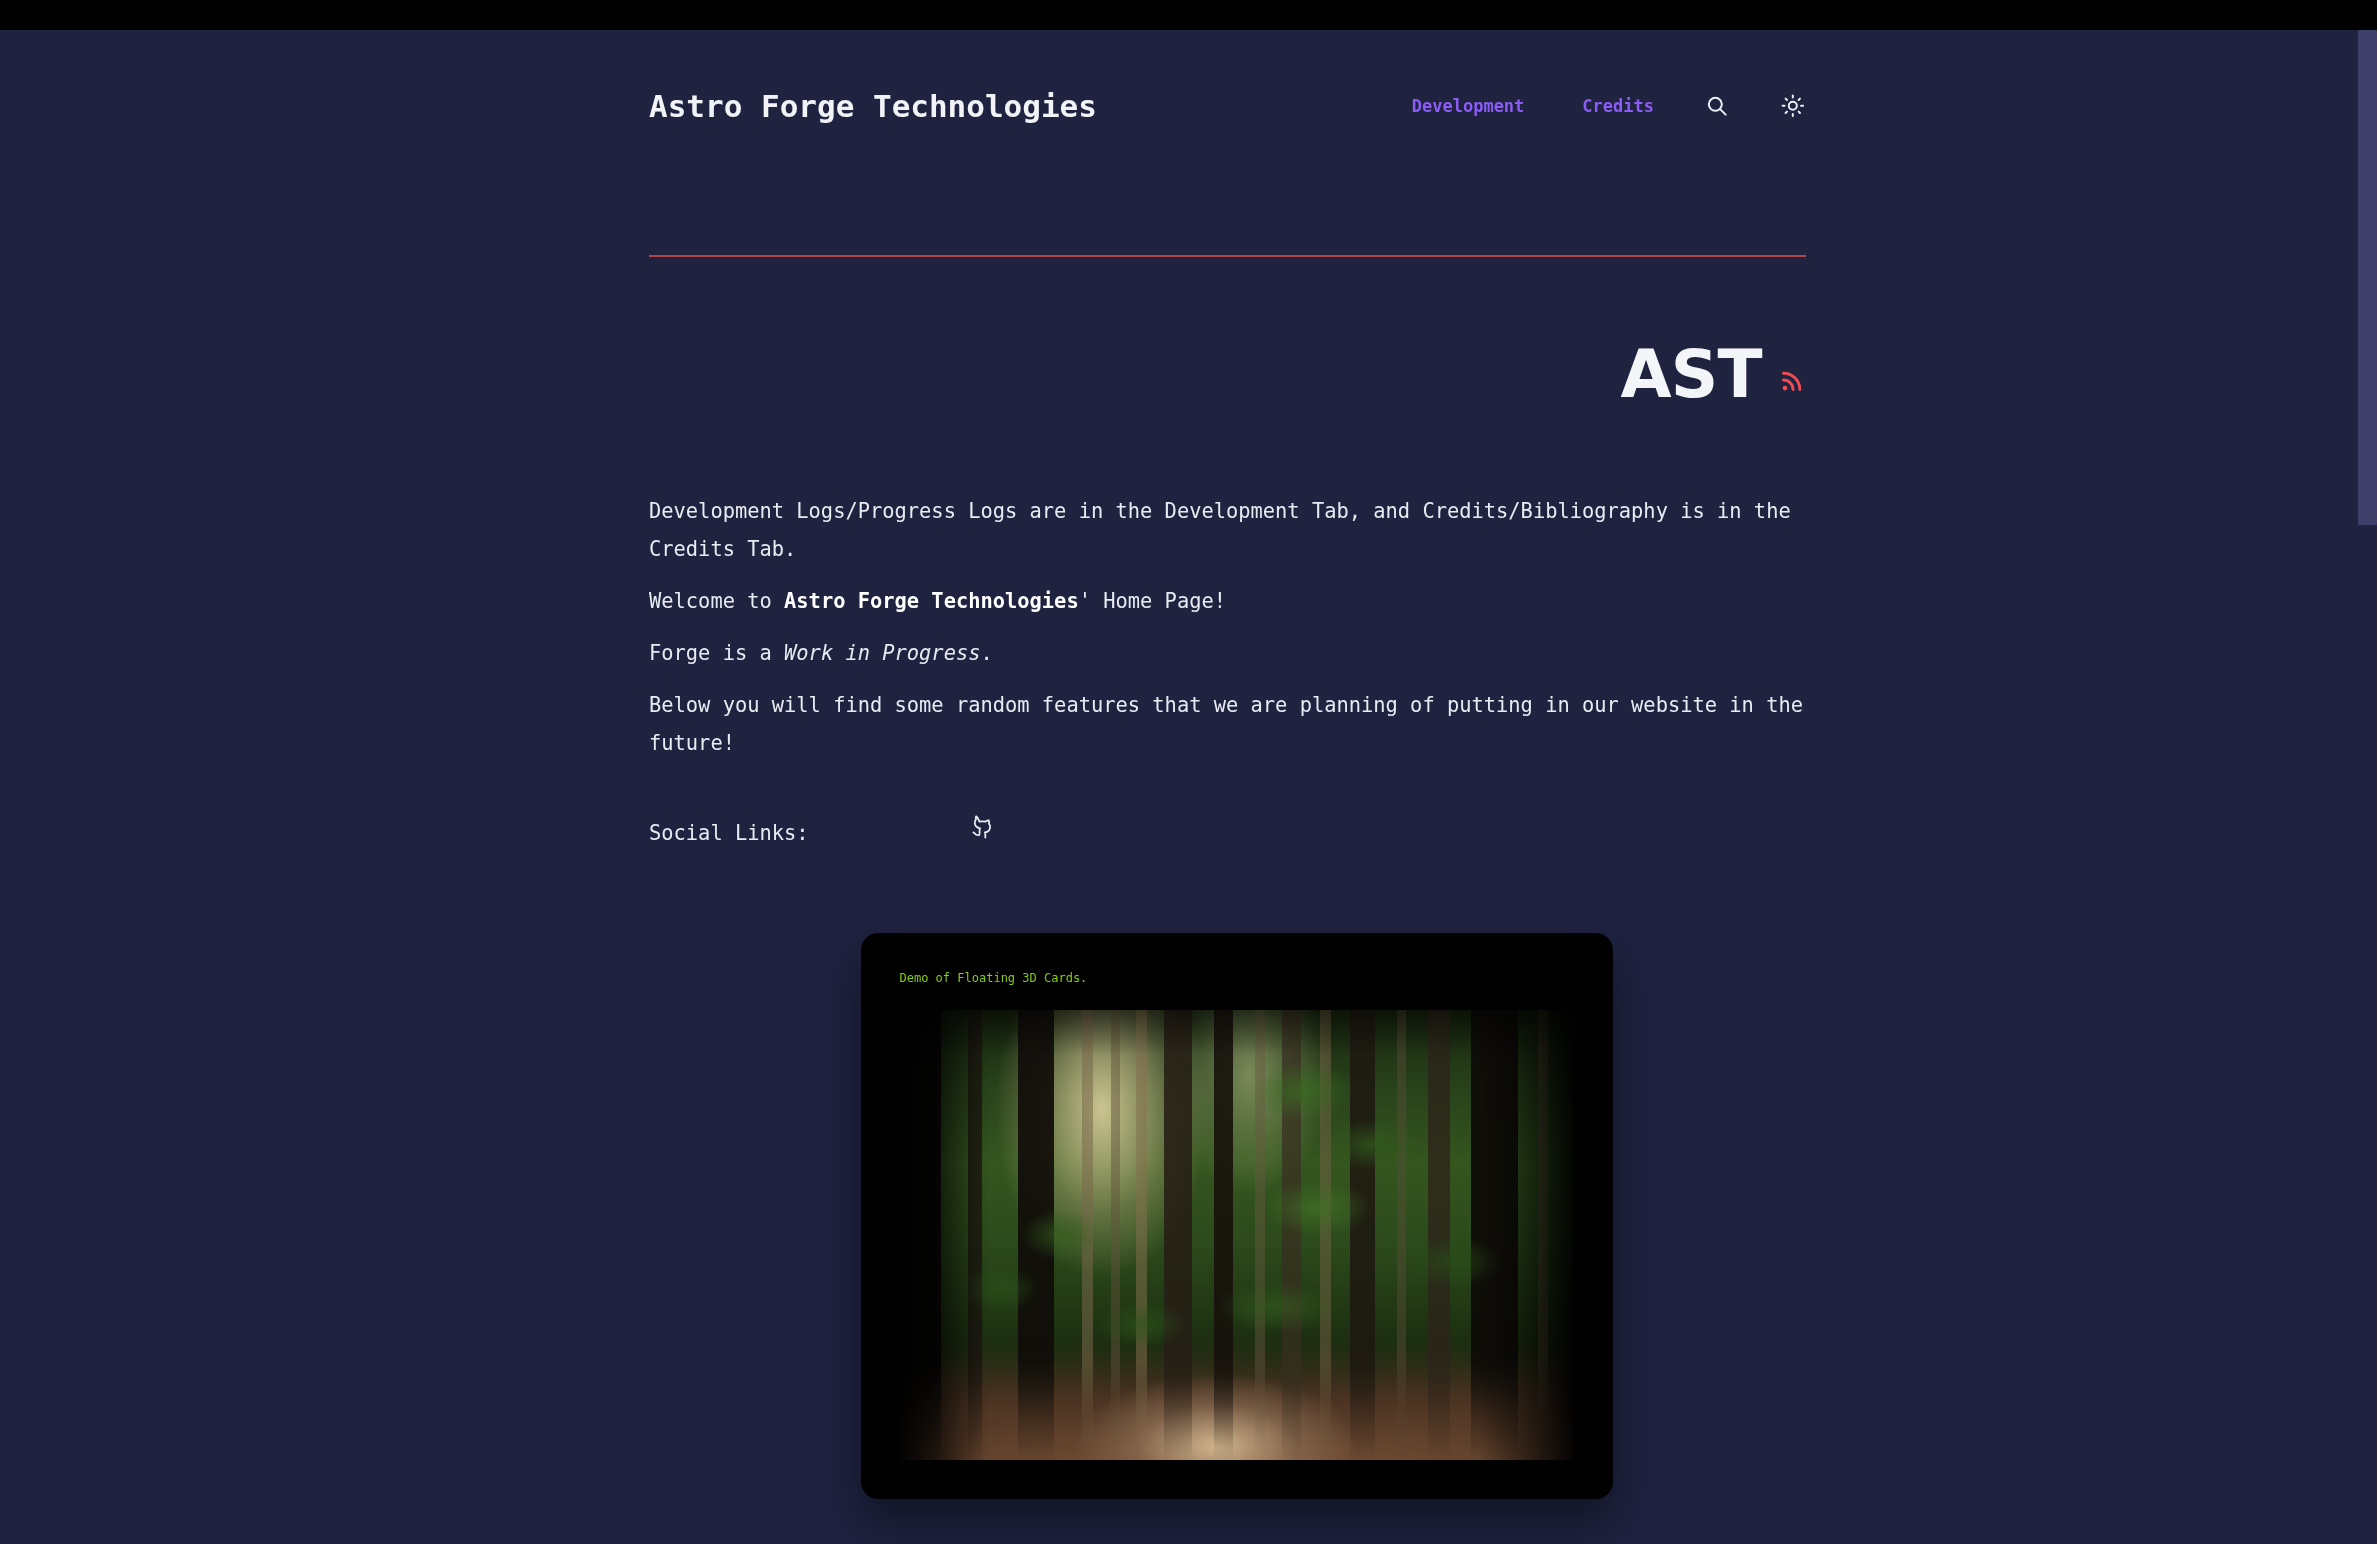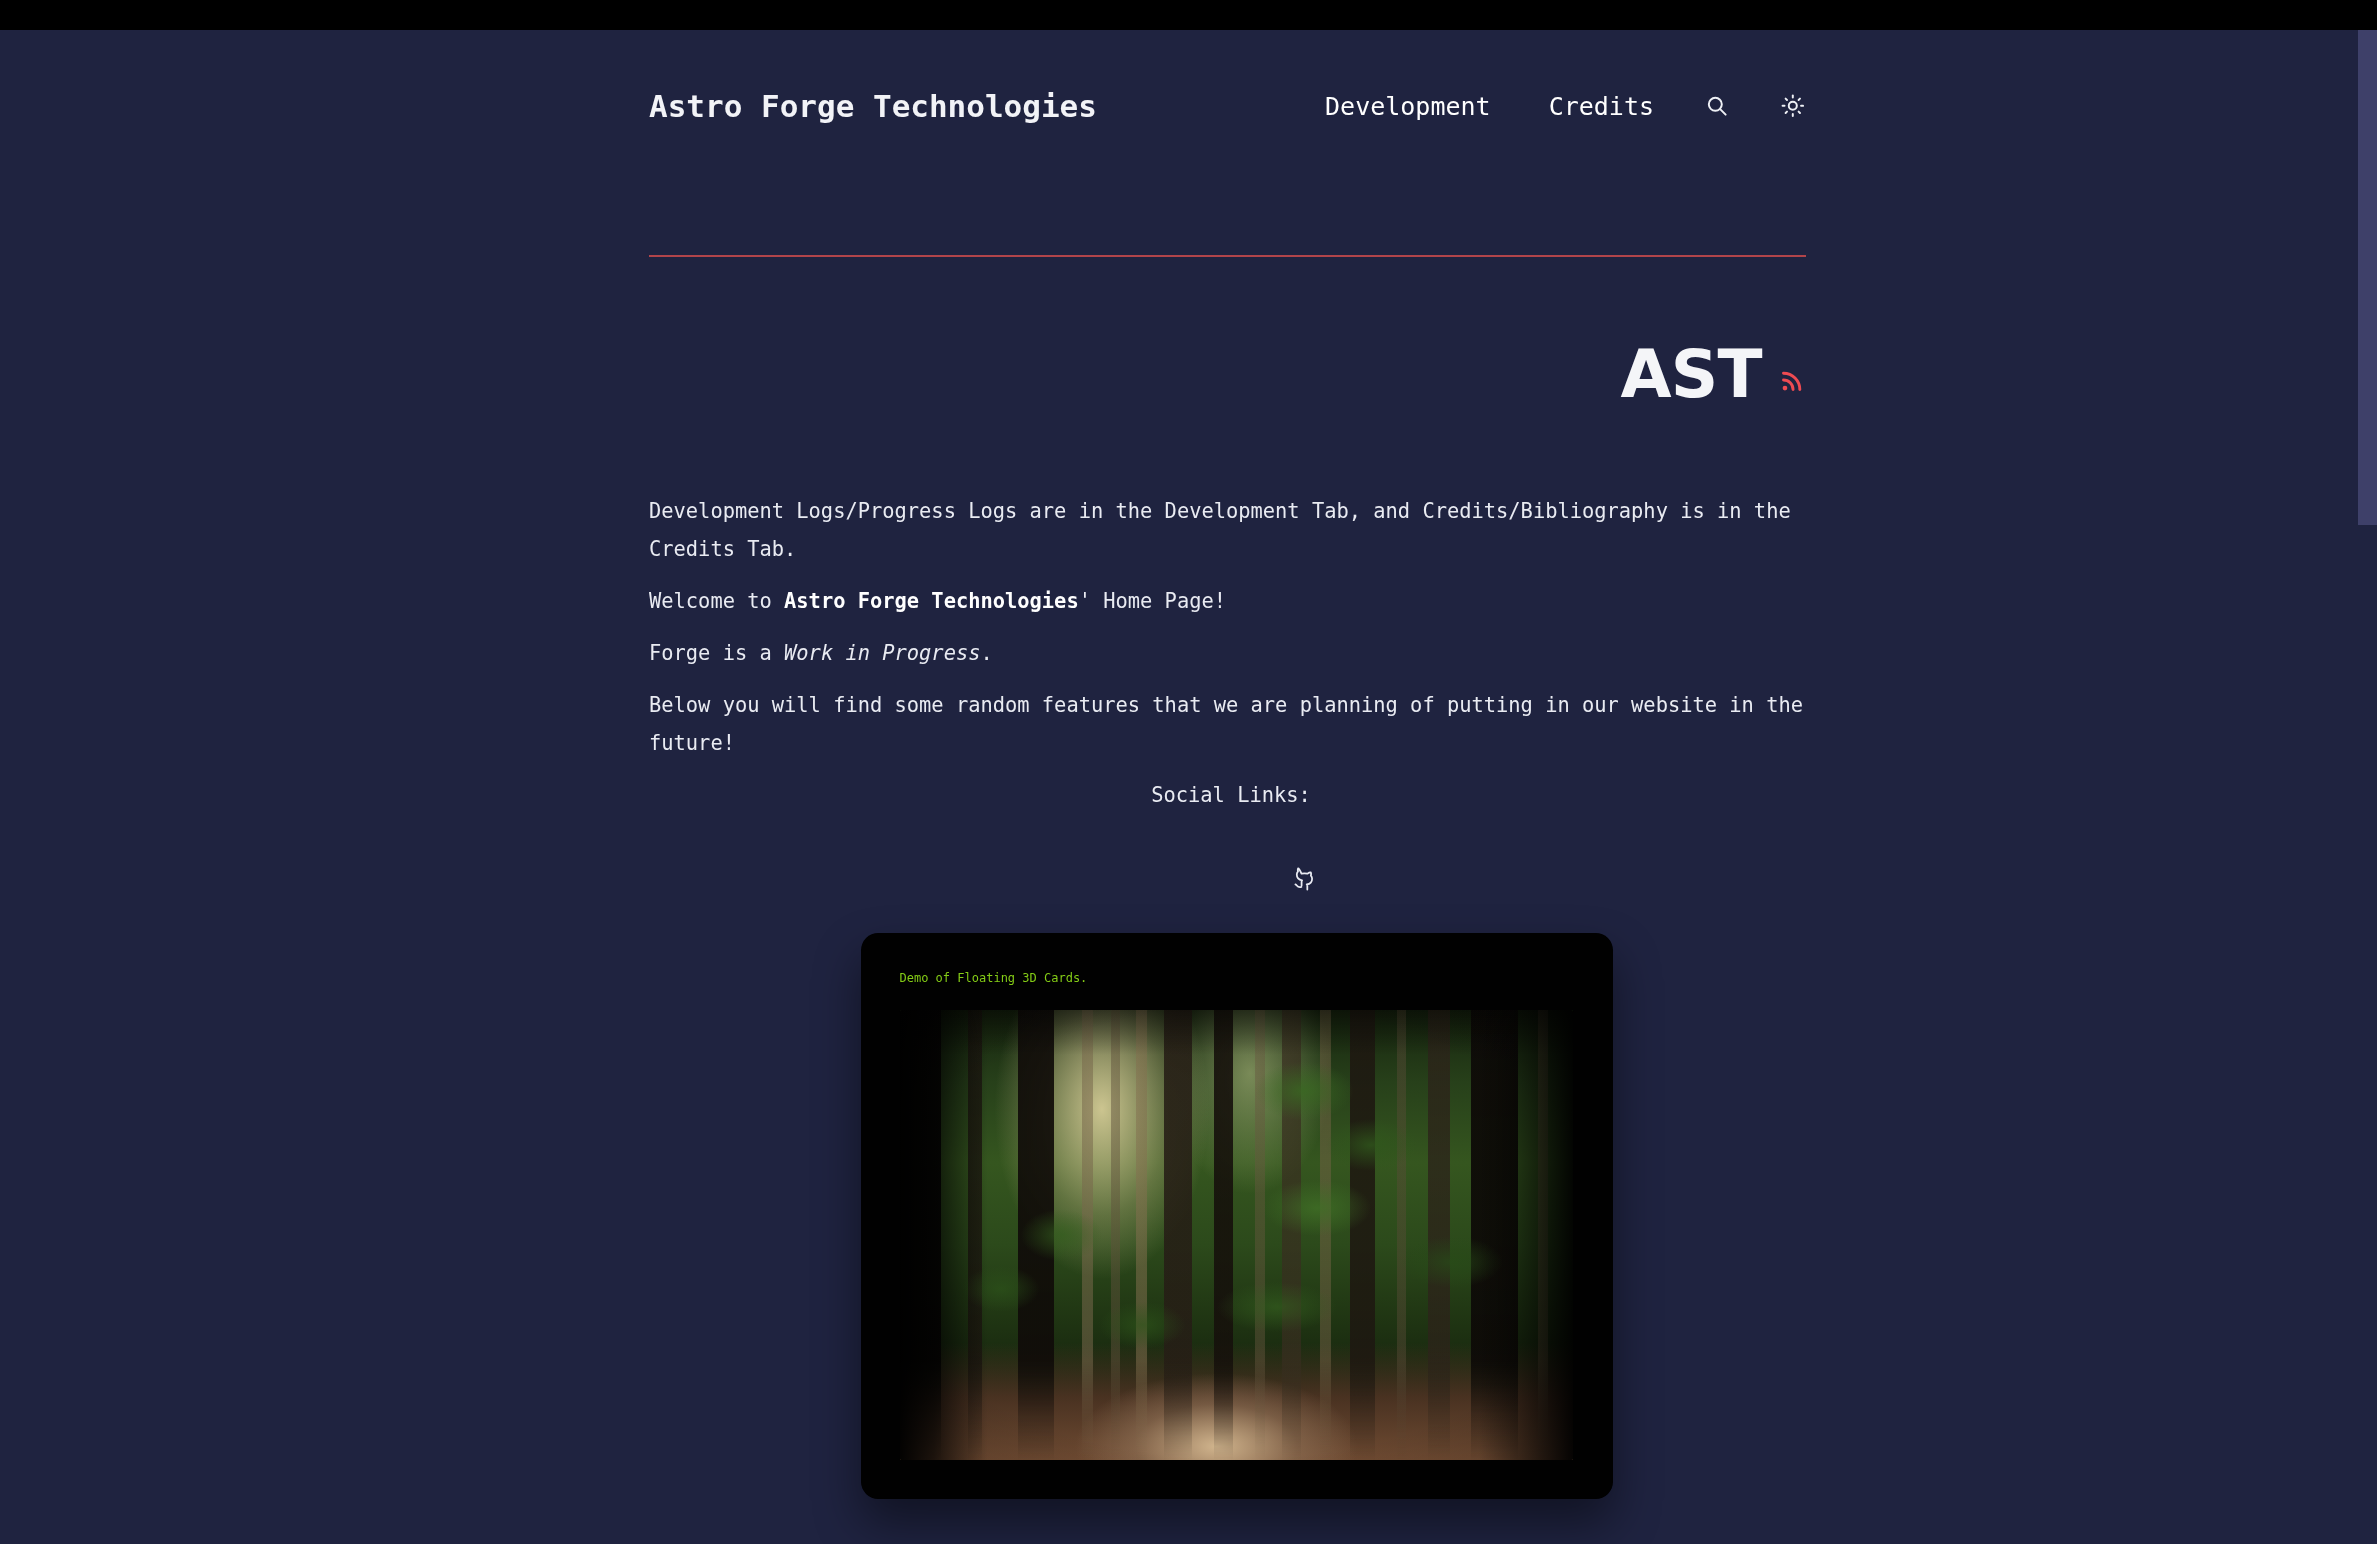--- a/index.html
+++ b/index.html
@@ -89,23 +89,23 @@
   }
 
   .nav {
     display: flex;
     align-items: center;
     gap: 0px;
   }
 
   .nav-link {
     font-family: "DejaVu Sans Mono", "Liberation Mono", monospace;
-    font-size: 25px;
-    font-weight: 400;
-    color: #ffffff;
+    font-size: 17px;
+    font-weight: 700;
+    color: #8b5cf6;
     text-decoration: none;
     white-space: nowrap;
     padding: 0 0px;
     margin-left: 58px;
   }
   .nav-link:first-child { margin-left: 0; }
 
   .icon-btn {
     margin-left: 49px;
     width: 27px;
@@ -170,21 +170,21 @@
   }
 
   .prose p {
     font-family: "DejaVu Sans Mono", "Liberation Mono", monospace;
     font-size: 20.4px;
     line-height: 38px;
     color: #e9ebf2;
     margin-bottom: 14px;
     white-space: pre-wrap;
   }
-  .prose p:last-child { margin-bottom: 0; flex-direction: column; }
+  .prose p:last-child { margin-bottom: 0; }
 
   .prose b, .prose strong { font-weight: 700; color: #ffffff; }
   .prose i, .prose em { font-style: italic; }
 
   .social-row {
     display: flex;
     align-items: center;
     gap: 14px;
   }
   .social-row .label {

